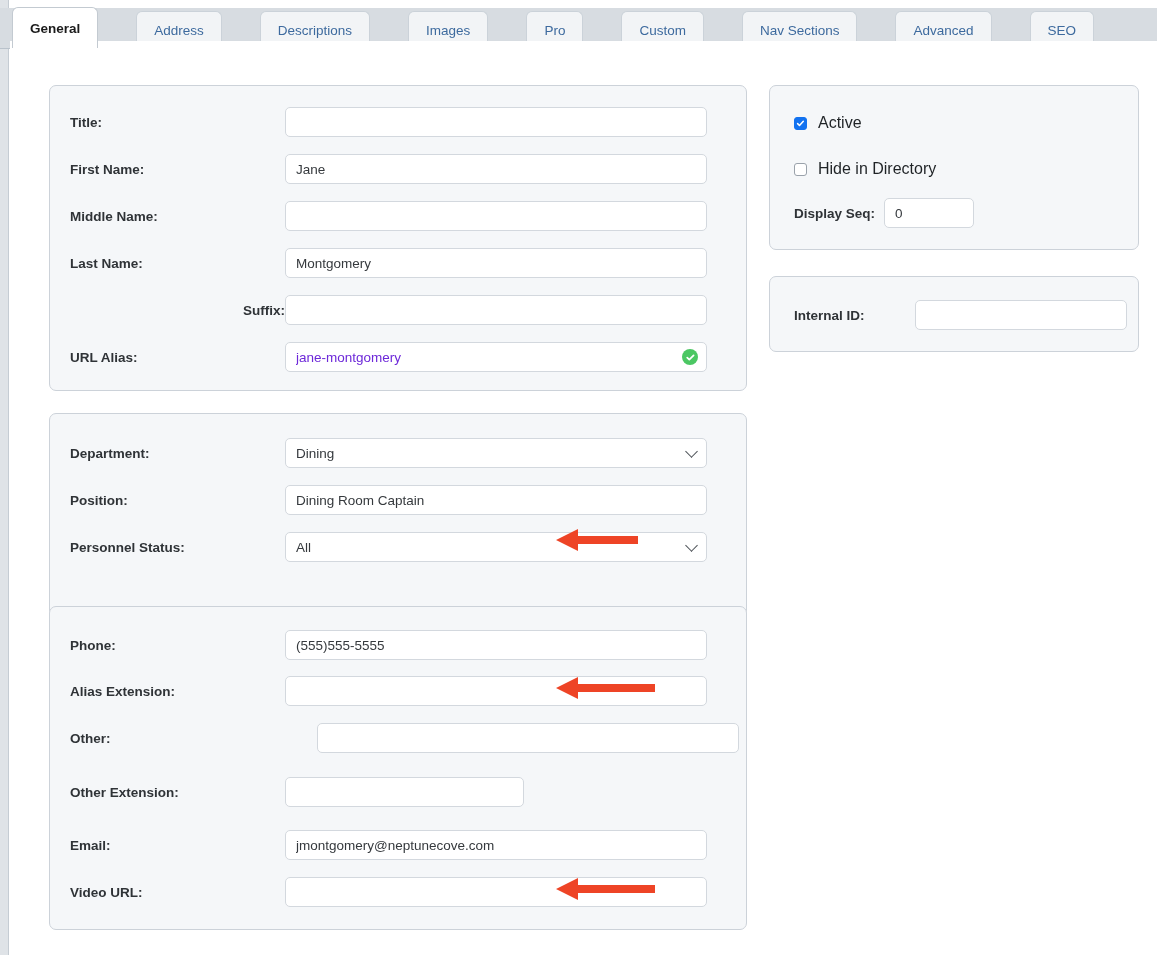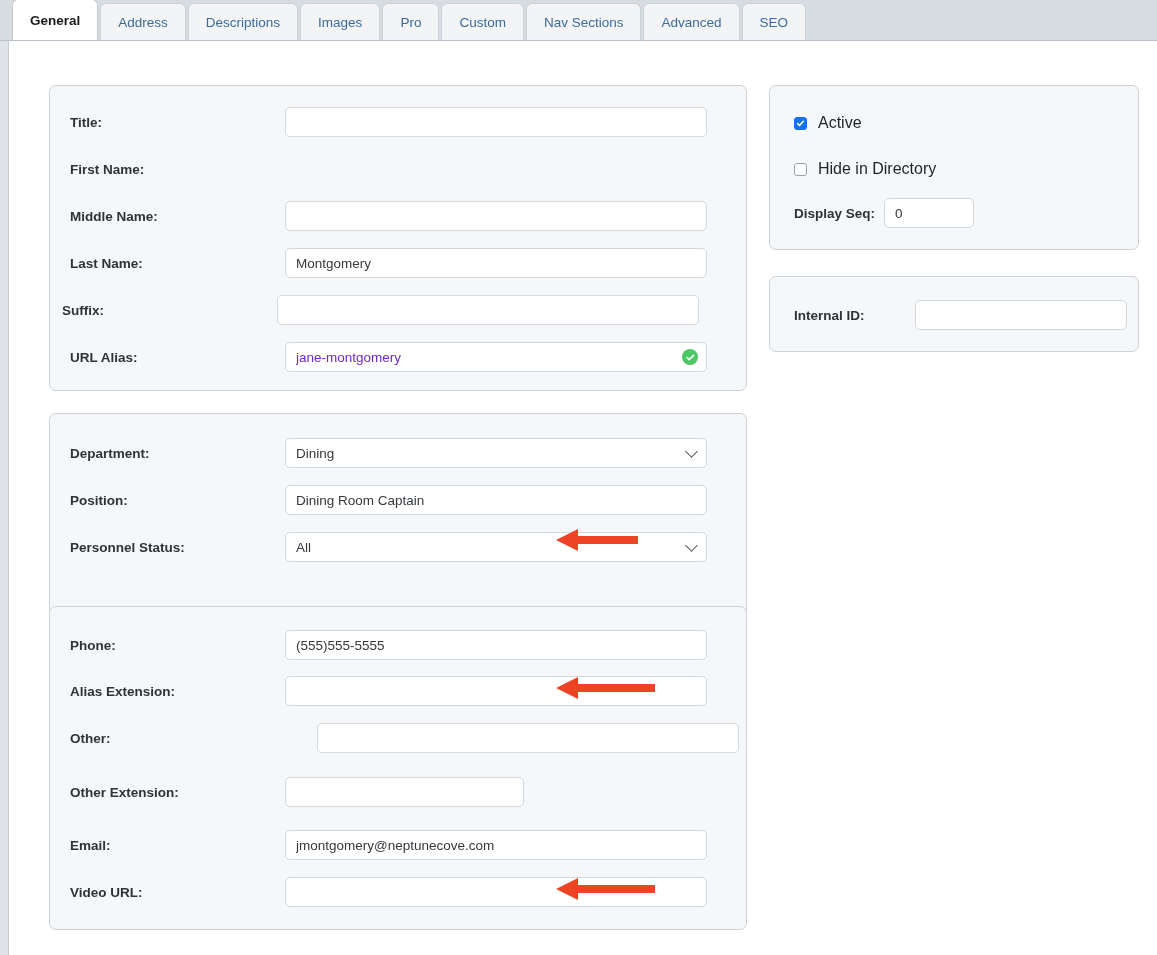--- a/index.html
+++ b/index.html
@@ -24,28 +24,29 @@
     position: absolute;
     left: 0; top: 0;
     width: 9px; height: 955px;
     background: #dfe3e7;
     border-right: 1px solid #c5ccd3;
   }
 
   
   .tabbar {
     position: absolute;
-    left: 0; top: 0;
+    left: 0; top: 8px;
     width: 1157px;
     height: 41px;
     background: #d7dce1;
     border-bottom: 1px solid #b9c2cb;
     display: flex;
     align-items: flex-end;
     padding-left: 12px;
+    gap: 36px;
   }
   .tab {
     height: 37px;
     padding: 0 17px;
     display: flex;
     align-items: center;
     justify-content: center;
     font-size: 13.5px;
     color: #3d6a9e;
     background: #f2f4f6;
@@ -231,38 +232,41 @@
 
       <div class="row" style="top:21px;">
         <div class="label" style="margin-left:20px; width:215px;">Title:</div>
         <div class="field" style="width:422px;">
           <span class="value"></span>
         </div>
       </div>
 
       <div class="row" style="top:68px;">
         <div class="label" style="margin-left:20px; width:215px;">First Name:</div>
+        <div class="field" style="width:422px;">
+          <span class="value">Jane</span>
+        </div>
       </div>
 
       <div class="row" style="top:115px;">
         <div class="label" style="margin-left:20px; width:215px;">Middle Name:</div>
         <div class="field" style="width:422px;">
           <span class="value"></span>
         </div>
       </div>
 
       <div class="row" style="top:162px;">
         <div class="label" style="margin-left:20px; width:215px;">Last Name:</div>
         <div class="field" style="width:422px;">
           <span class="value">Montgomery</span>
         </div>
       </div>
 
       <div class="row" style="top:209px;">
-        <div class="label" style="margin-left:12px; width:215px;">Suffix:</div>
+        <div class="label" style="margin-left:20px; width:215px;text-align:right;">Suffix:</div>
         <div class="field" style="width:422px;">
           <span class="value"></span>
         </div>
       </div>
 
       <div class="row" style="top:256px;">
         <div class="label" style="margin-left:20px; width:215px;">URL Alias:</div>
         <div class="field" style="width:422px;">
           <span class="value placeholder">jane-montgomery</span>
           <span class="valid-badge">

